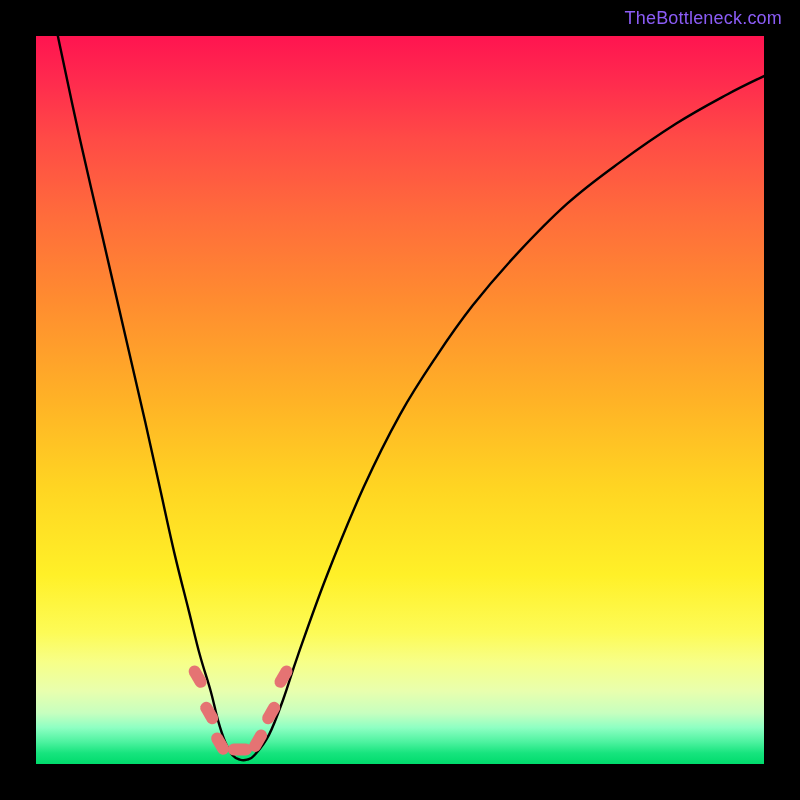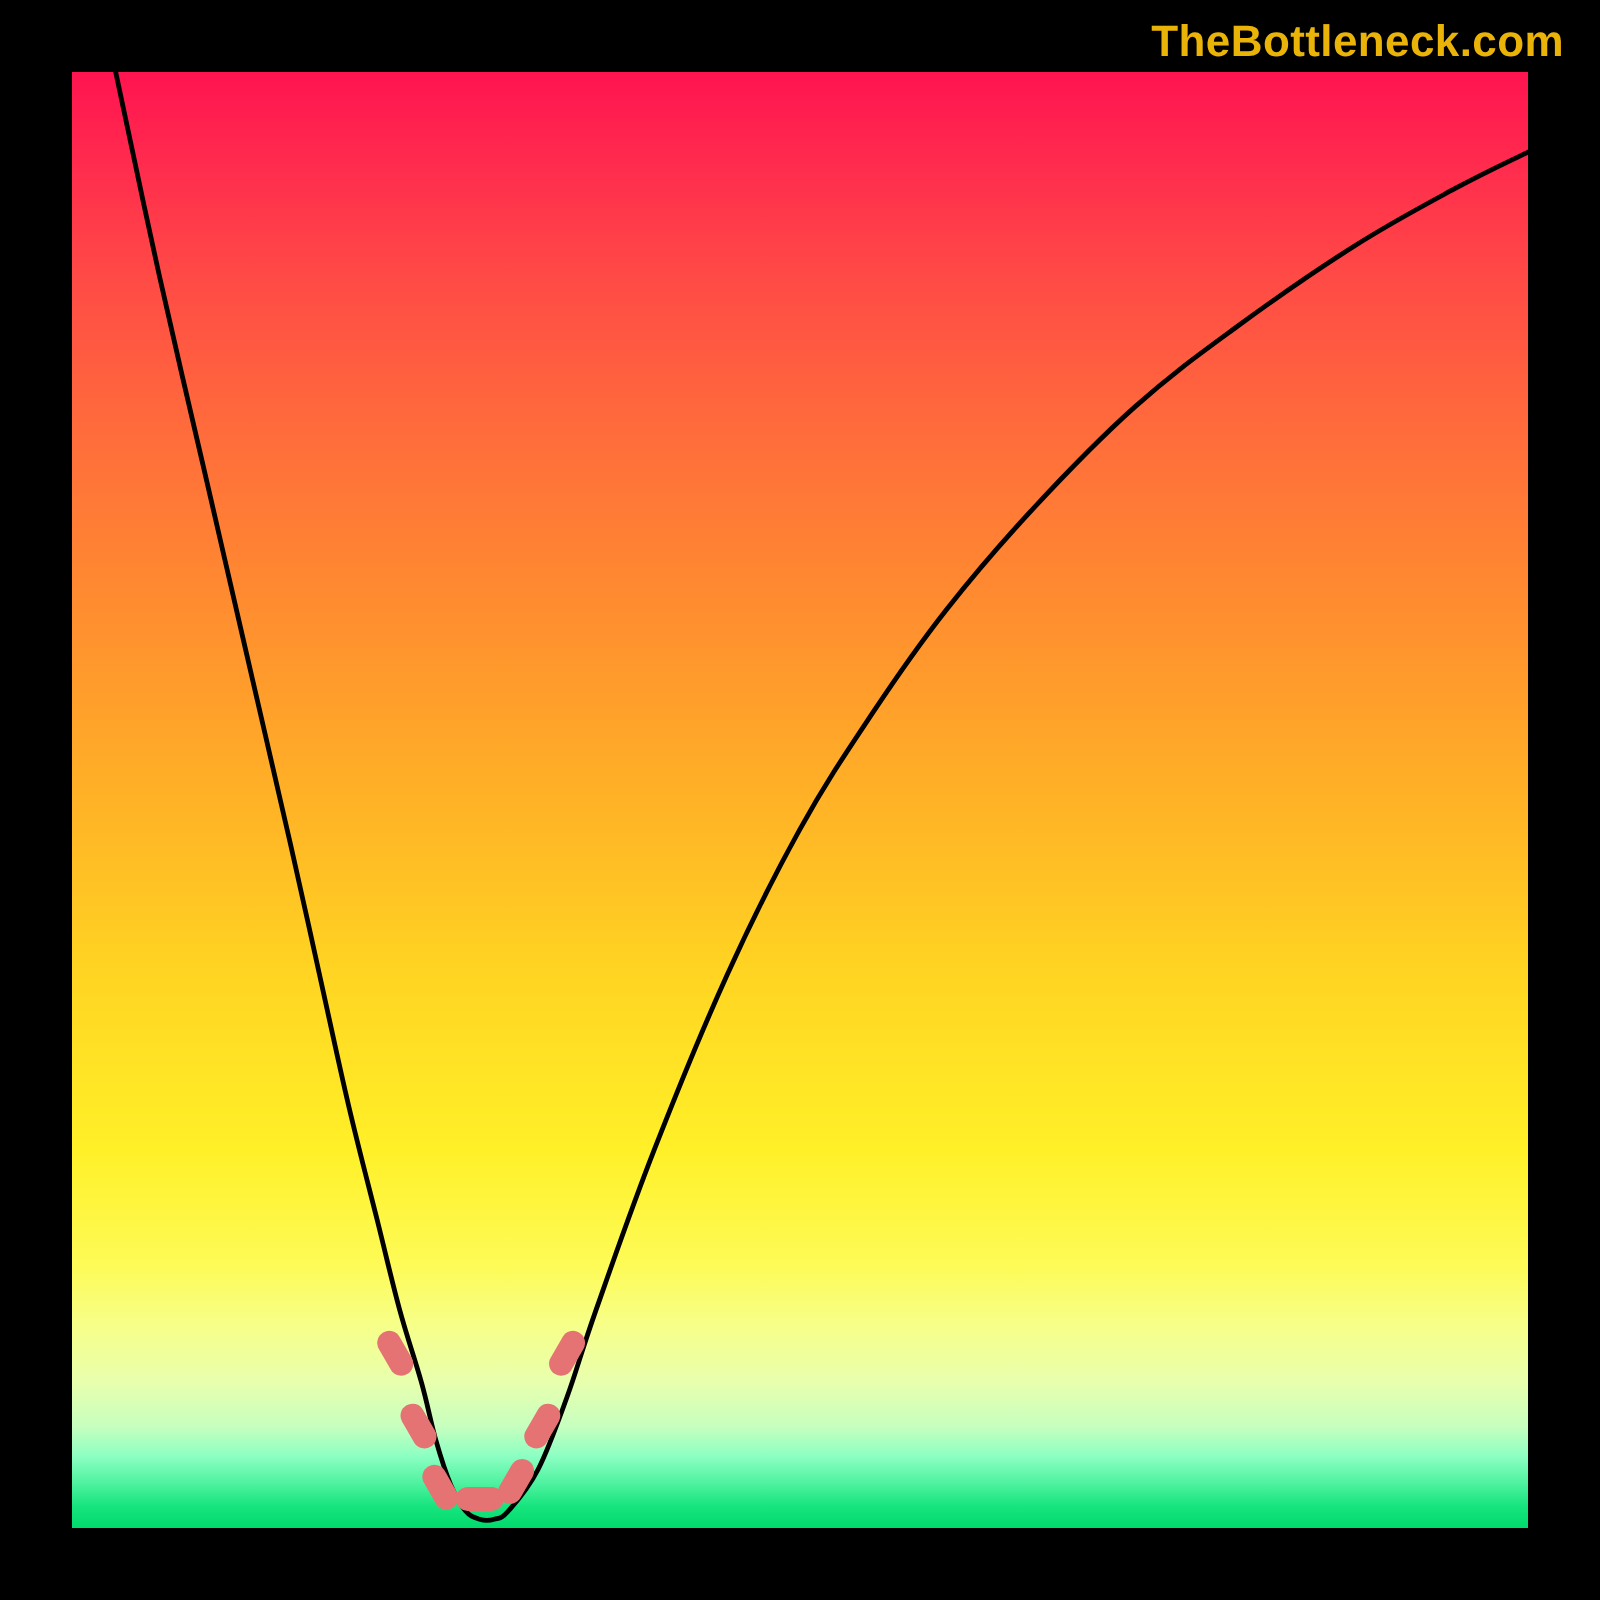--- a/index.html
+++ b/index.html
@@ -47,25 +47,24 @@
       #8effc3 95%,
       #4cf29f 97%,
       #17e47e 98.5%,
       #00db6c 100%
     );
   }
   .watermark {
     position: absolute;
     top: 8px;
     right: 18px;
-    color: #eab308;
-    font-size: 22px;
+    color: #8b5cf6;
+    font-size: 18px;
     letter-spacing: 0.2px;
     user-select: none;
-    font-weight: bold;
   }
   svg.curve {
     position: absolute;
     inset: 0;
     width: 100%;
     height: 100%;
   }
 </style>
 </head>
 <body>

